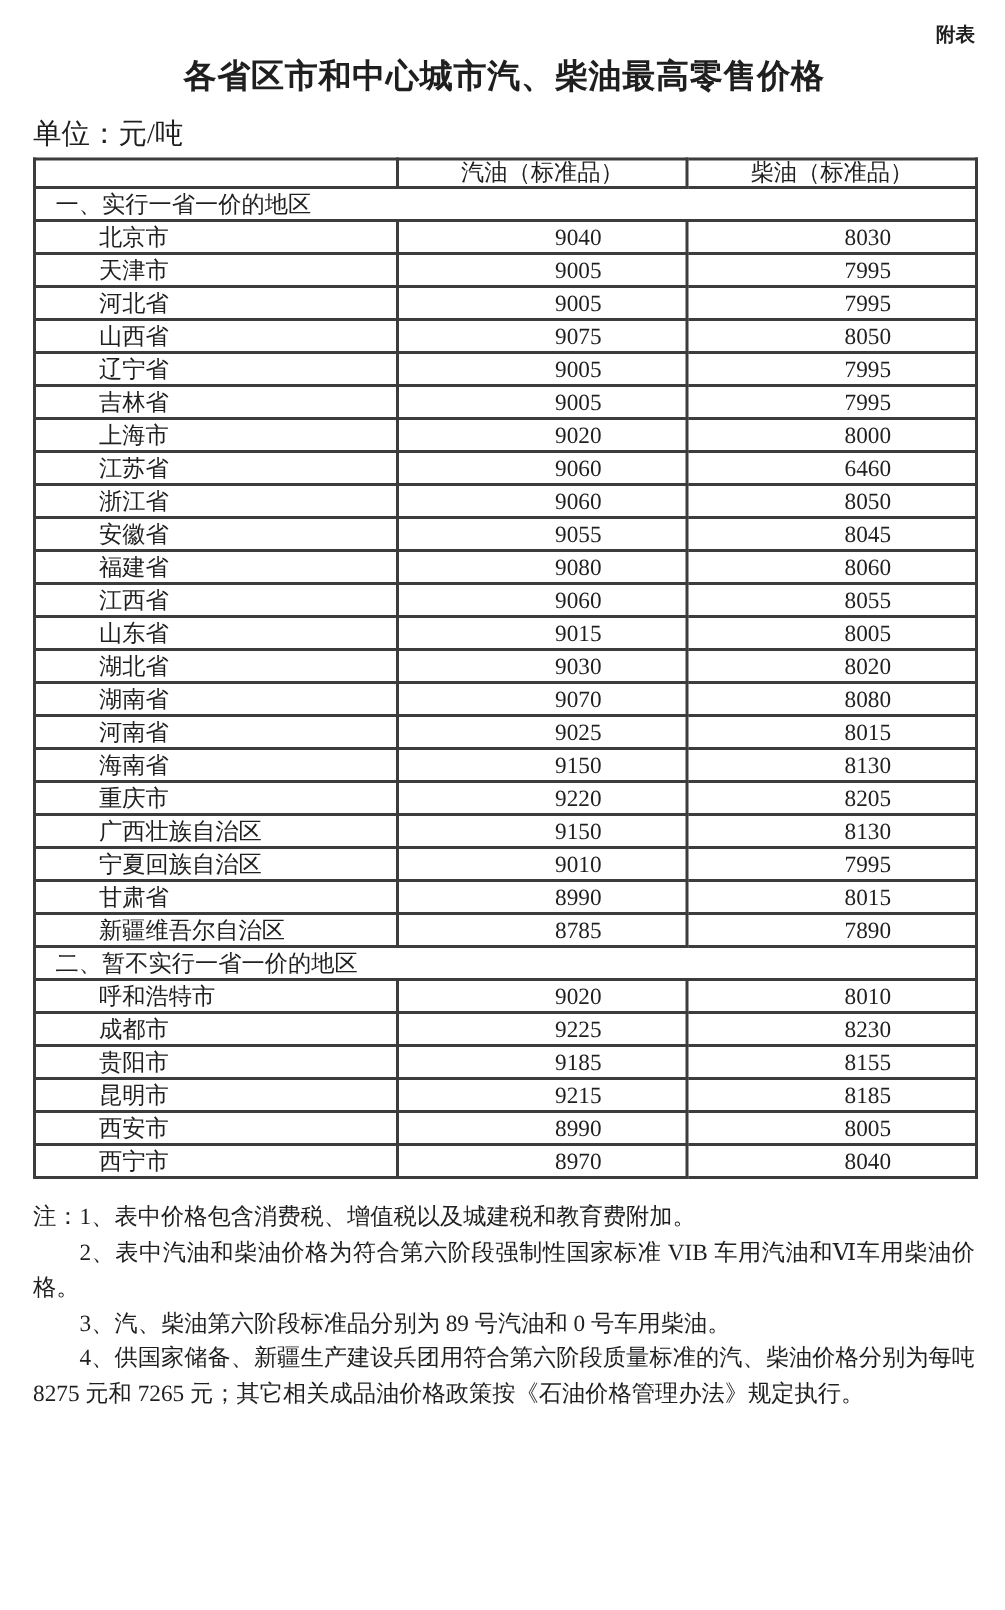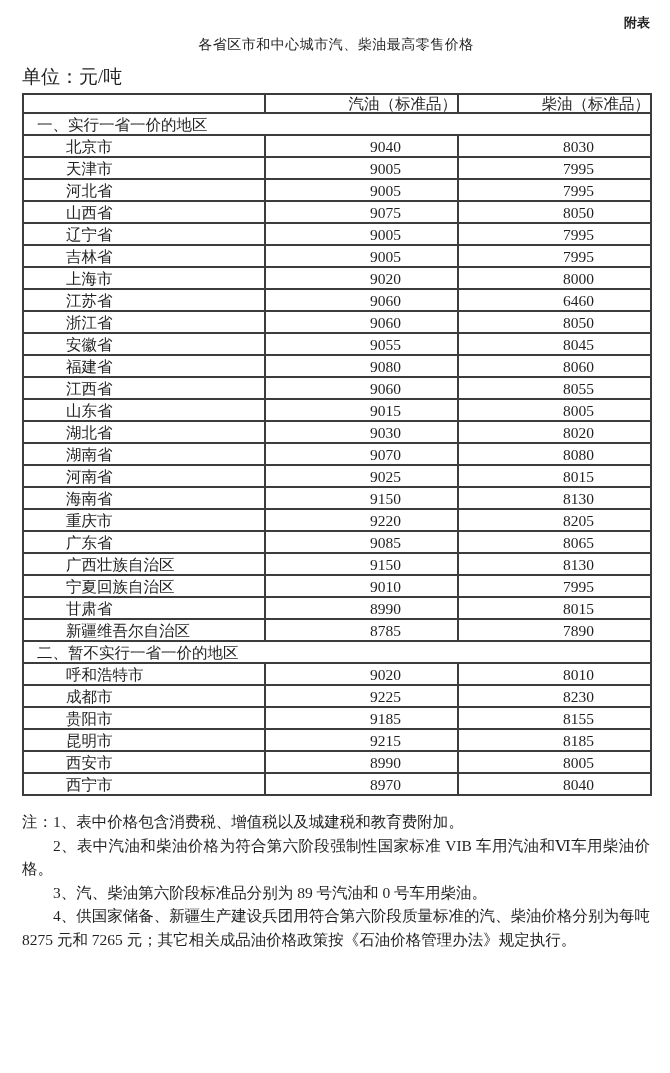--- a/index.html
+++ b/index.html
@@ -18,22 +18,22 @@
   .page {
     padding: 12px 20px 0 22px;
   }
   .appendix {
     font-size: 13px;
     margin: 2px 0 2px 33px;
     text-align: right;
     font-weight: bold;
   }
   .doc-title {
-    font-size: 14px;
-    font-weight: normal;
+    font-size: 22px;
+    font-weight: bold;
     text-align: center;
     margin: 4px 0 10px 0;
     letter-spacing: 0.5px;
   }
   .unit {
     font-size: 19px;
     text-align: left;
     margin: 0 2px 3px 0;
   }
   table.price-table {
@@ -48,21 +48,21 @@
     border: 2px solid #3c3c3c;
     font-weight: normal;
     font-size: 15.5px;
     line-height: 1.1;
     padding: 0;
     overflow: hidden;
     white-space: nowrap;
   }
   .price-table th {
     height: 15px;
-    text-align: right;
+    text-align: center;
   }
   .price-table td {
     height: 22px;
   }
   td.section-cell {
     text-align: left;
     padding-left: 13px;
   }
   td.region-cell {
     text-align: left;
@@ -199,25 +199,20 @@
           <td class="region-cell">海南省</td>
           <td class="num-cell">9150</td>
           <td class="num-cell">8130</td>
         </tr>
         <tr>
           <td class="region-cell">重庆市</td>
           <td class="num-cell">9220</td>
           <td class="num-cell">8205</td>
         </tr>
         <tr>
-          <td class="region-cell">广东省</td>
-          <td class="num-cell">9085</td>
-          <td class="num-cell">8065</td>
-        </tr>
-        <tr>
           <td class="region-cell">广西壮族自治区</td>
           <td class="num-cell">9150</td>
           <td class="num-cell">8130</td>
         </tr>
         <tr>
           <td class="region-cell">宁夏回族自治区</td>
           <td class="num-cell">9010</td>
           <td class="num-cell">7995</td>
         </tr>
         <tr>

